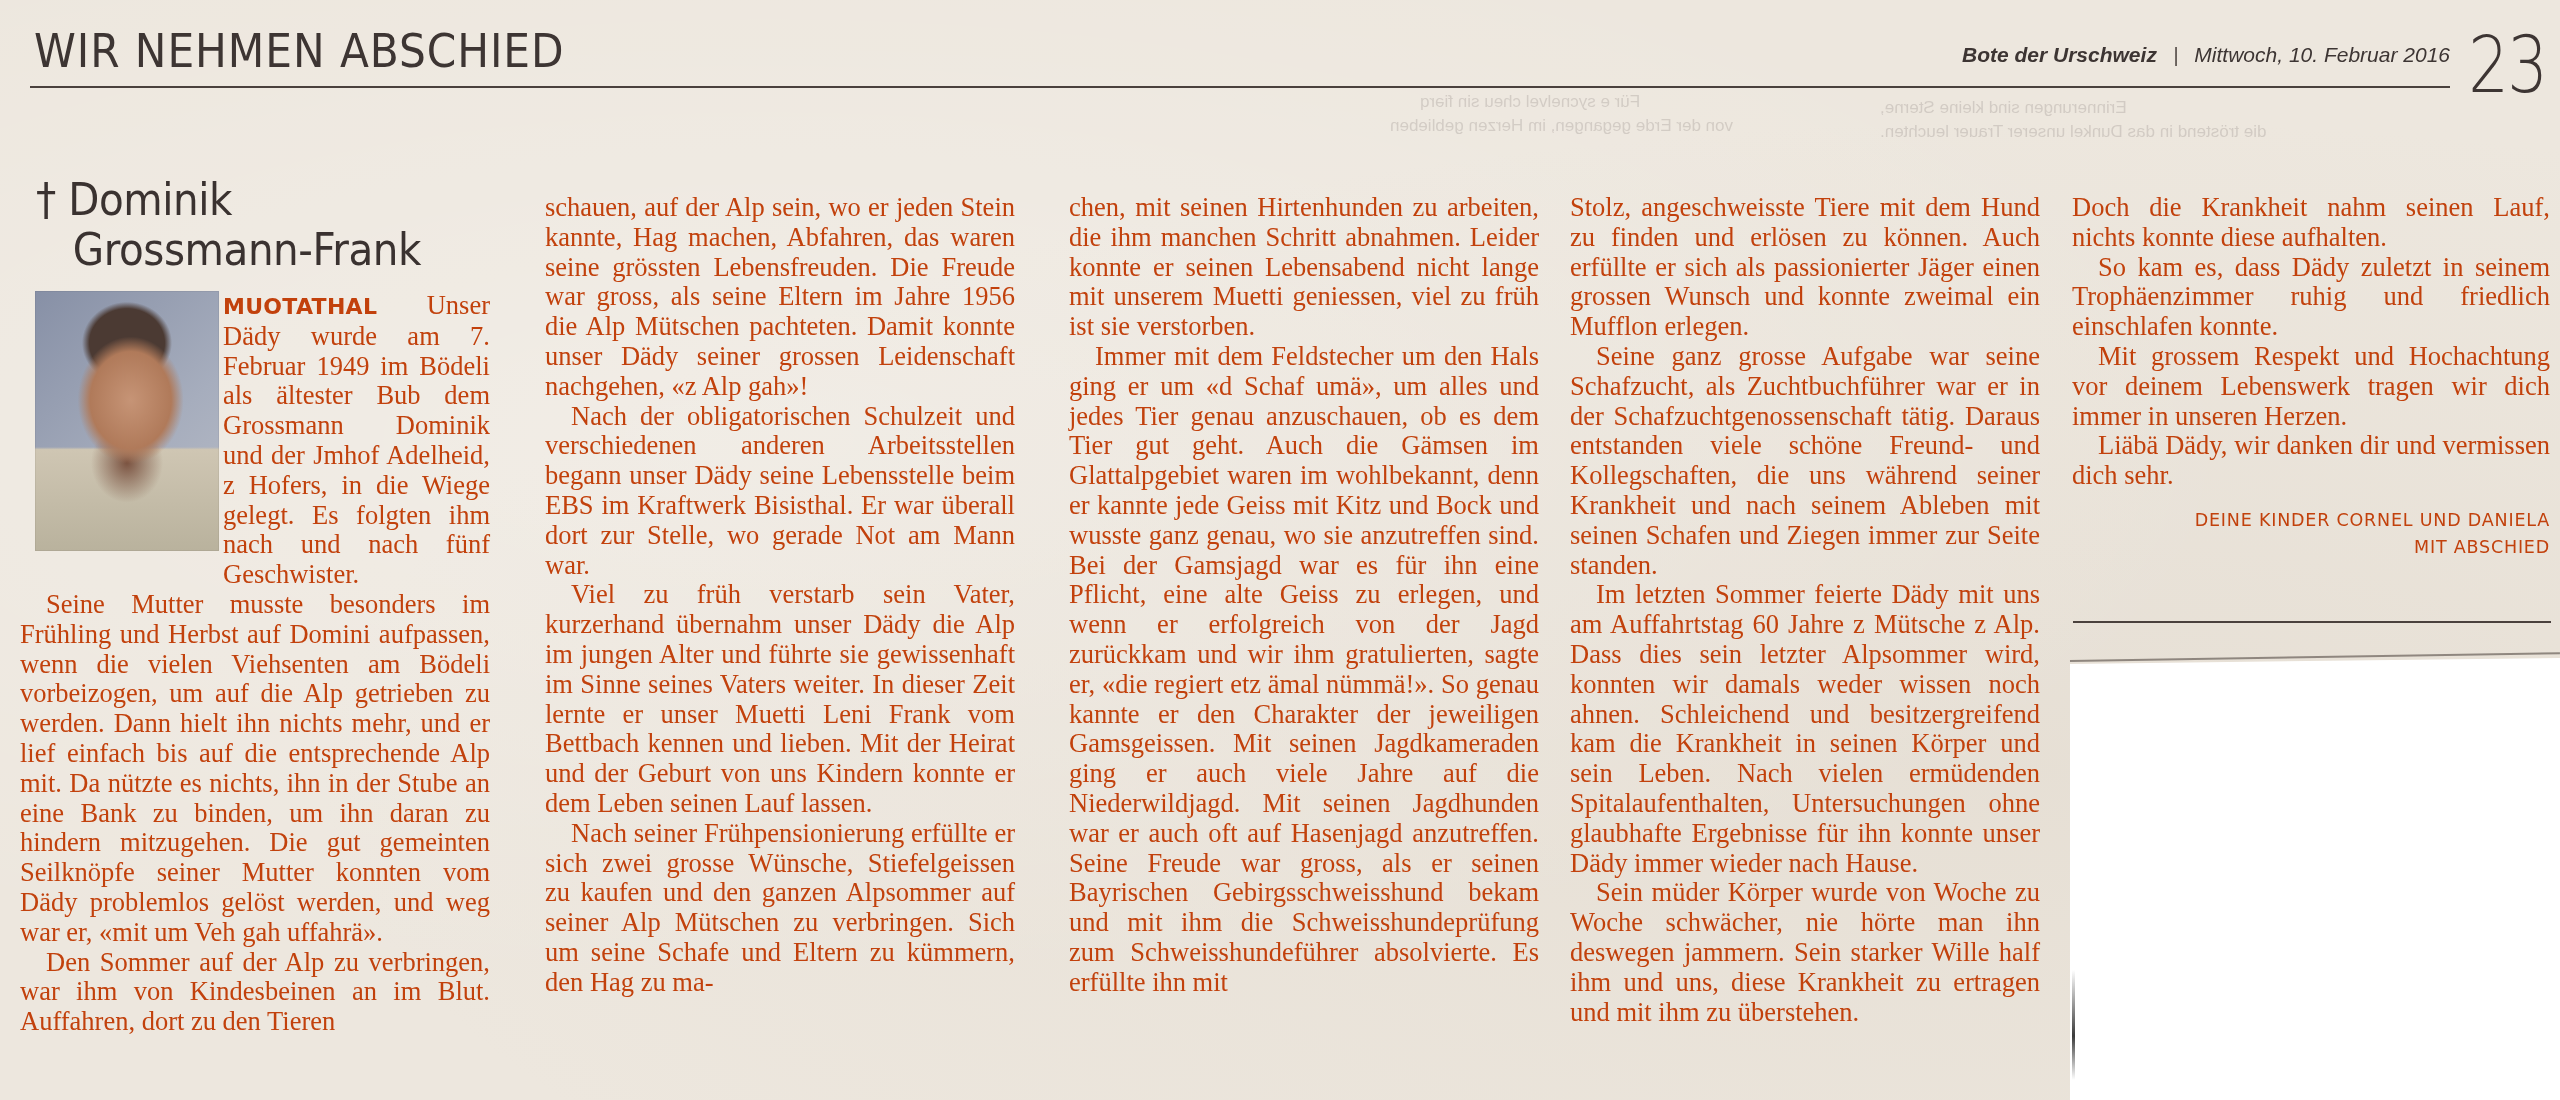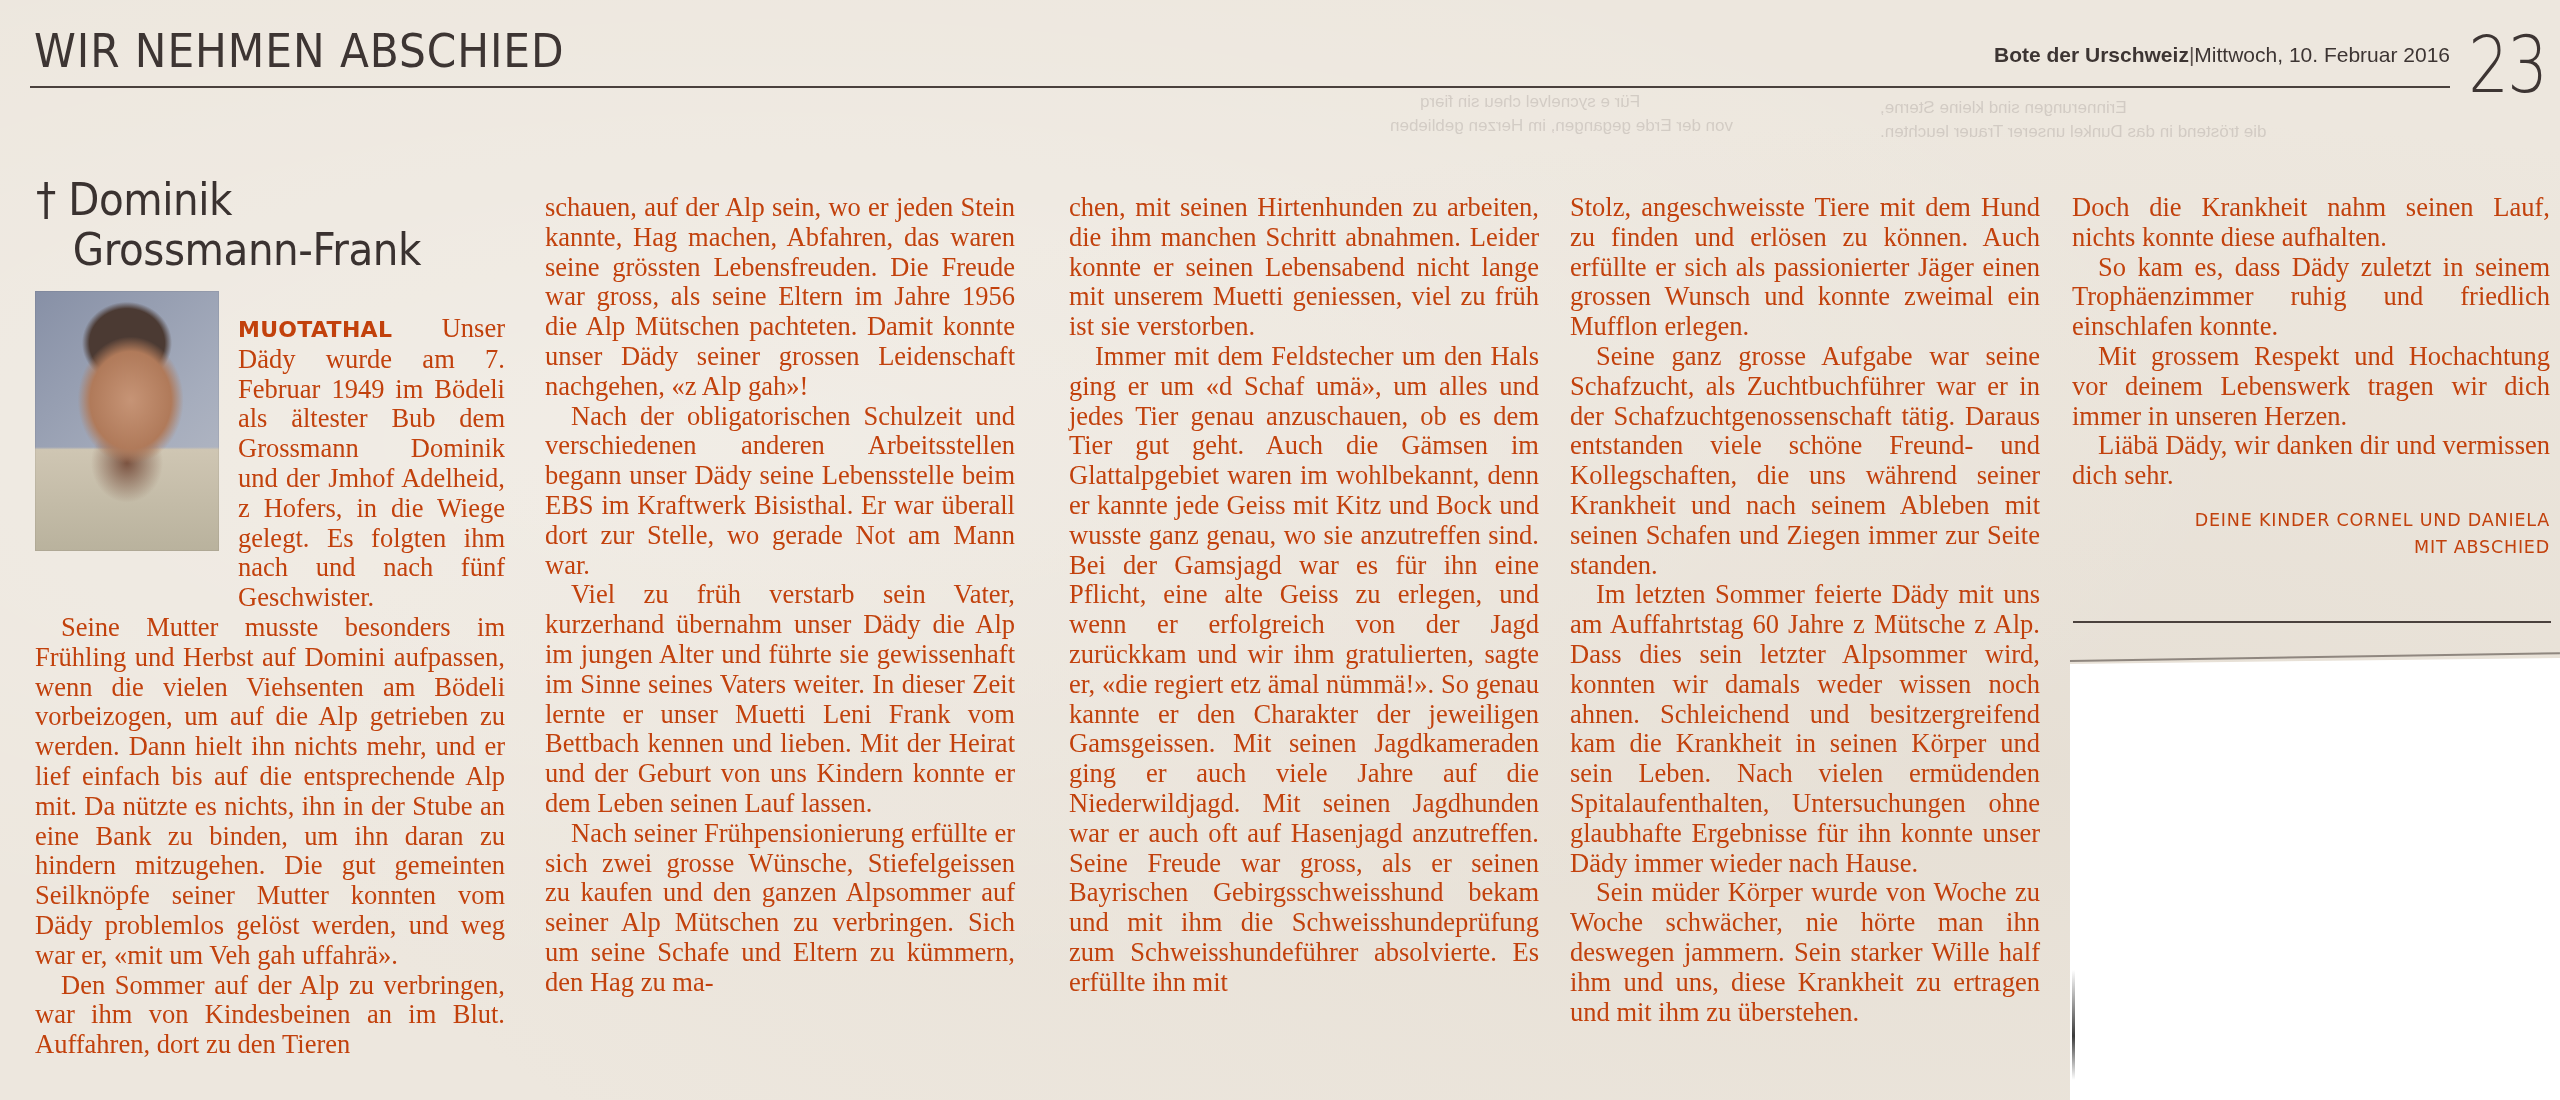--- a/index.html
+++ b/index.html
@@ -47,20 +47,22 @@
     }
     .masthead {
       position: absolute;
       right: 110px;
       top: 43px;
       font-family: "Liberation Sans", sans-serif;
       font-size: 21px;
       color: #3d3533;
       display: flex;
       align-items: baseline;
+      gap: 16px;
+      font-style: italic;
     }
     .masthead .paper-name { font-weight: bold; }
     .masthead .sep { color: #5a514d; }
     .page-number {
       position: absolute;
       right: 14px;
       top: 26px;
       font-family: "DejaVu Sans", sans-serif;
       font-size: 78px;
       font-weight: 300;
@@ -114,21 +116,21 @@
       top: 193px;
       width: 470px;
       font-size: 26.5px;
       line-height: 29.8px;
       text-align: justify;
       hyphens: manual;
       color: #c2410c;
     }
     .col p { margin: 0; }
     .col p.indent { text-indent: 26px; }
-    .col1 { left: 35px; top: 291px; margin-top: 23px; }
+    .col1 { left: 20px; top: 291px; }
     .col1 .intro {
       margin-left: 203px;
     }
     .dateline {
       font-family: "DejaVu Sans", sans-serif;
       font-weight: bold;
       font-size: 22px;
       letter-spacing: 0.3px;
     }
     .col2 { left: 545px; }

